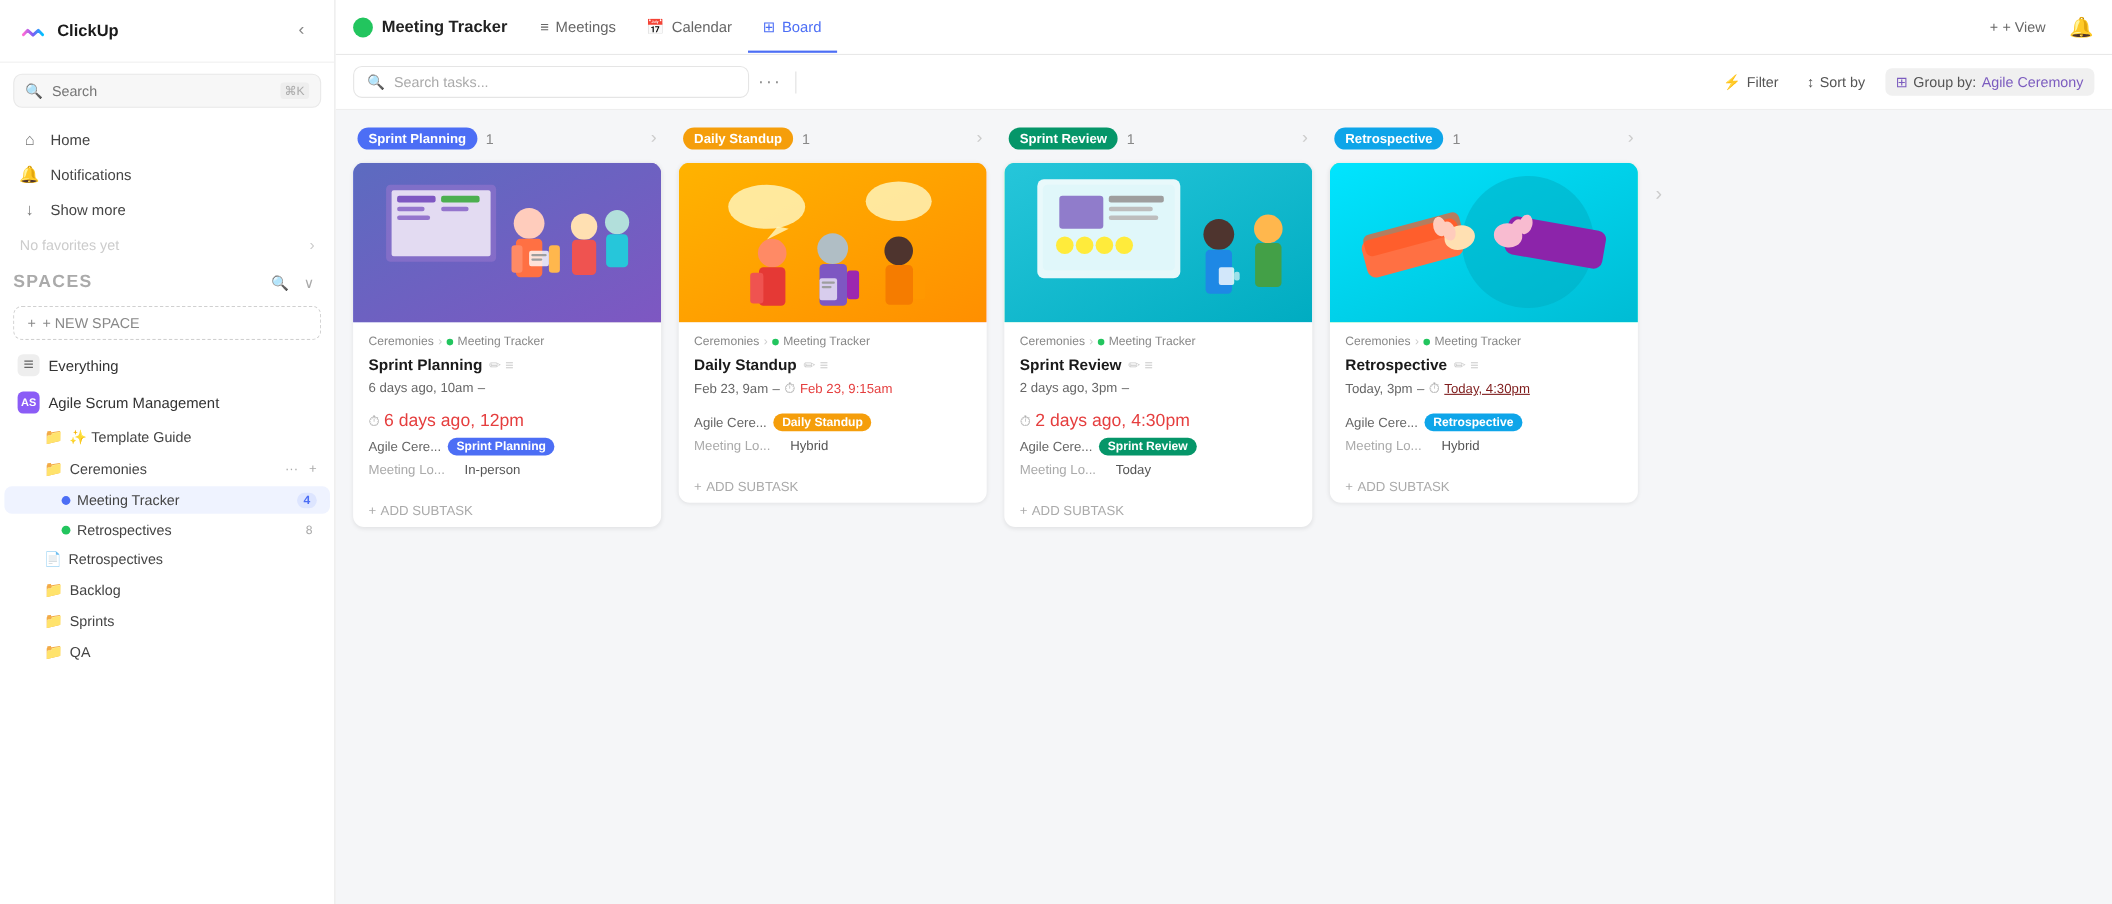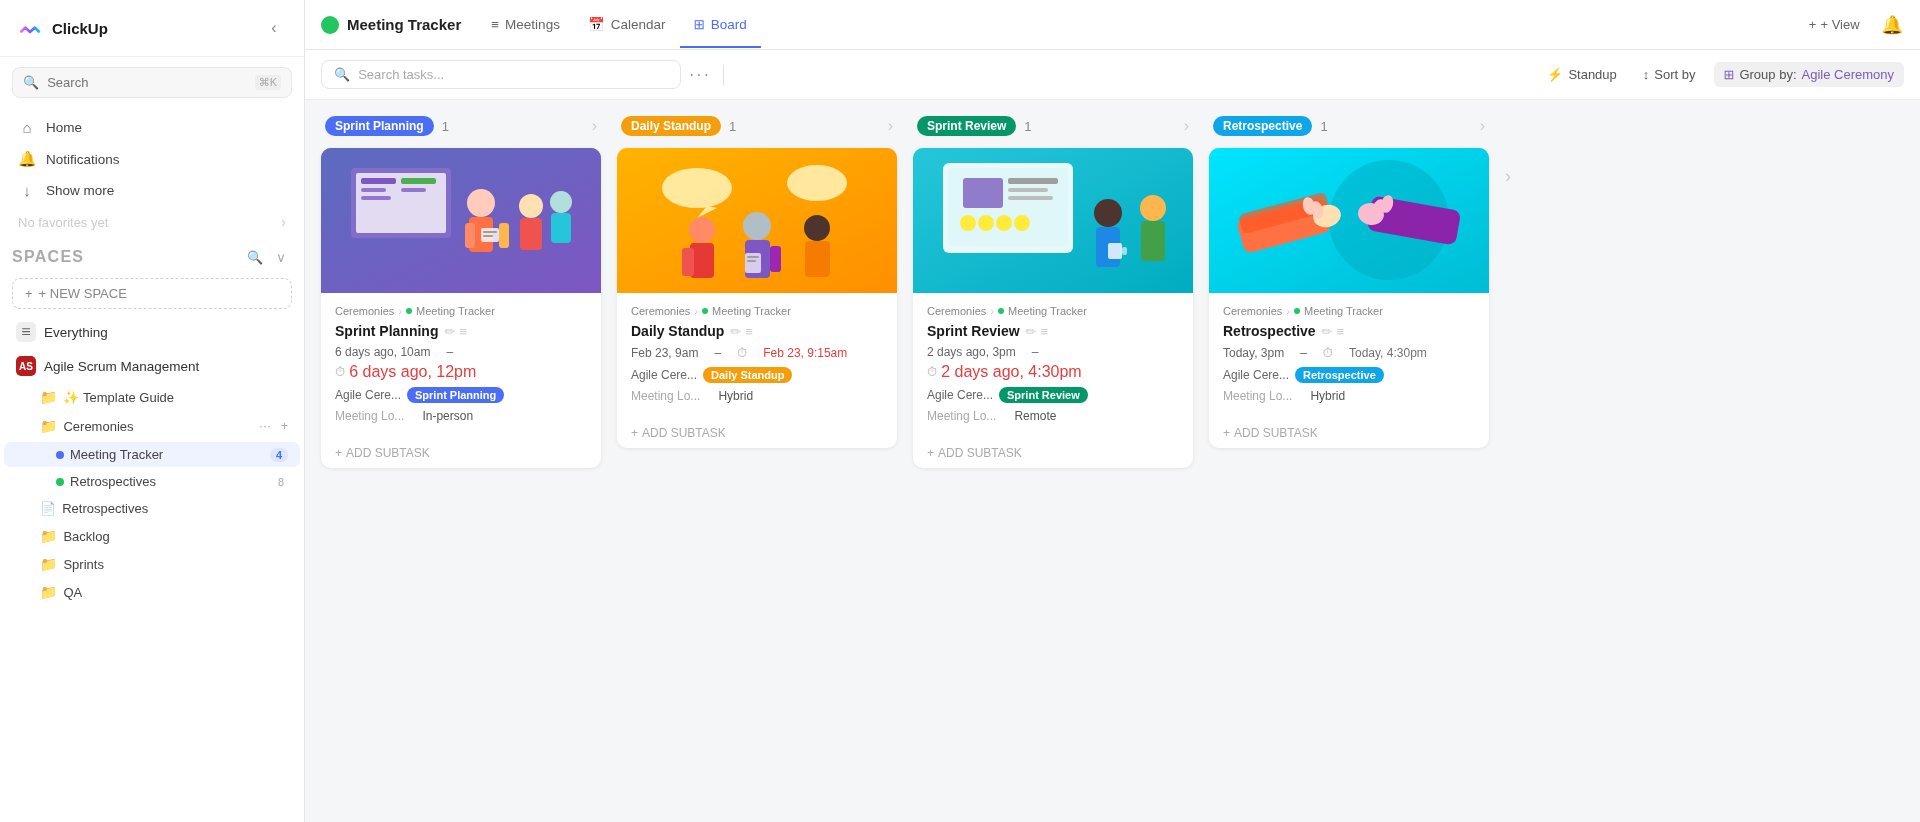--- a/index.html
+++ b/index.html
@@ -51,21 +51,21 @@
       border: 1px dashed #d0d0d0; border-radius: 8px; padding: 7px 12px;
       font-size: 13px; color: #888; cursor: pointer;
     }
 
     .space-item {
       display: flex; align-items: center; gap: 8px; padding: 6px 12px;
       cursor: pointer; font-size: 13.5px; color: #333; border-radius: 7px; margin: 1px 4px;
     }
 
     .space-icon { width: 20px; height: 20px; border-radius: 5px; display: flex; align-items: center; justify-content: center; font-size: 12px; flex-shrink: 0; }
-    .icon-purple { background: #b91c1c; color: #fff; text-align: right; }
+    .icon-purple { background: #8b5cf6; color: #fff; text-align: right; }
 
     .tree-item {
       display: flex; align-items: center; gap: 6px; padding: 5px 12px 5px 28px;
       cursor: pointer; font-size: 13px; color: #444; border-radius: 7px; margin: 1px 4px;
       position: relative;
     }
     .tree-item.active { background: #eff3ff; }
     .tree-item .badge {
       margin-left: auto; font-size: 11px; color: #4c6ef5; background: #dde5ff;
       border-radius: 10px; padding: 1px 6px; font-weight: 600;
@@ -173,23 +173,23 @@
 
     .card-body { padding: 12px 14px; }
     .card-breadcrumb { font-size: 11px; color: #888; display: flex; align-items: center; gap: 4px; margin-bottom: 6px; }
     .card-breadcrumb .sep { color: #ccc; }
     .card-breadcrumb .dot-green-sm { width: 6px; height: 6px; border-radius: 50%; background: #22c55e; display: inline-block; }
 
     .card-title-row { display: flex; align-items: center; gap: 6px; margin-bottom: 6px; }
     .card-title { font-size: 14px; font-weight: 600; color: #1a1a1a; }
     .card-title-icons { display: flex; gap: 4px; color: #ccc; font-size: 13px; }
 
-    .card-time { font-size: 12px; color: #666; margin-bottom: 4px; display: flex; align-items: center; gap: 16px; }
+    .card-time { font-size: 12px; color: #666; margin-bottom: 15px; display: flex; align-items: center; gap: 4px; }
     .card-time-overdue { color: #e53e3e; font-weight: 500; display: flex; align-items: center; gap: 4px; }
-    .card-time-today { color: #737373; font-weight: 500; }
+    .card-time-today { color: #7f1d1d; font-weight: 500; text-decoration: underline; }
 
     .card-tags { display: flex; align-items: center; gap: 6px; margin: 6px 0; }
     .tag {
       font-size: 11px; font-weight: 600; padding: 2px 8px; border-radius: 20px; color: #fff;
     }
     .tag-sprint-planning { background: #4c6ef5; }
     .tag-daily-standup { background: #f59e0b; color: #fff; }
     .tag-sprint-review { background: #059669; }
     .tag-retrospective { background: #0ea5e9; }
     .tag-label { font-size: 12px; color: #666; }
@@ -361,21 +361,21 @@
   <div class="toolbar">
     <div class="task-search">
       <span style="color:#aaa; font-size:13px;">🔍</span>
       <span>Search tasks...</span>
     </div>
     <span class="toolbar-dots">···</span>
     <div class="toolbar-separator"></div>
     <div class="toolbar-right">
       <div class="toolbar-btn">
         <span>⚡</span>
-        <span>Standup</span>
+        <span>Filter</span>
       </div>
       <div class="toolbar-btn">
         <span>↕</span>
         <span>Sort by</span>
       </div>
       <div class="group-by-btn">
         <span style="color:#7c5cbf;">⊞</span>
         <span>Group by:</span>
         <span class="accent">Agile Ceremony</span>
       </div>
@@ -602,21 +602,21 @@
           <div style="display:flex; align-items:center; gap:4px; margin-bottom:6px;">
             <span style="font-size:13px; color:#aaa;">⏱</span>
             <span class="card-time-overdue">2 days ago, 4:30pm</span>
           </div>
           <div class="card-tags">
             <span class="tag-label">Agile Cere...</span>
             <span class="tag tag-sprint-review">Sprint Review</span>
           </div>
           <div class="card-meta-row">
             <span class="card-meta-label">Meeting Lo...</span>
-            <span class="card-meta-value">Remote</span>
+            <span class="card-meta-value">Today</span>
           </div>
         </div>
         <div class="add-subtask">
           <span>+</span>
           <span>ADD SUBTASK</span>
         </div>
       </div>
     </div>
 
     <div class="board-column">

